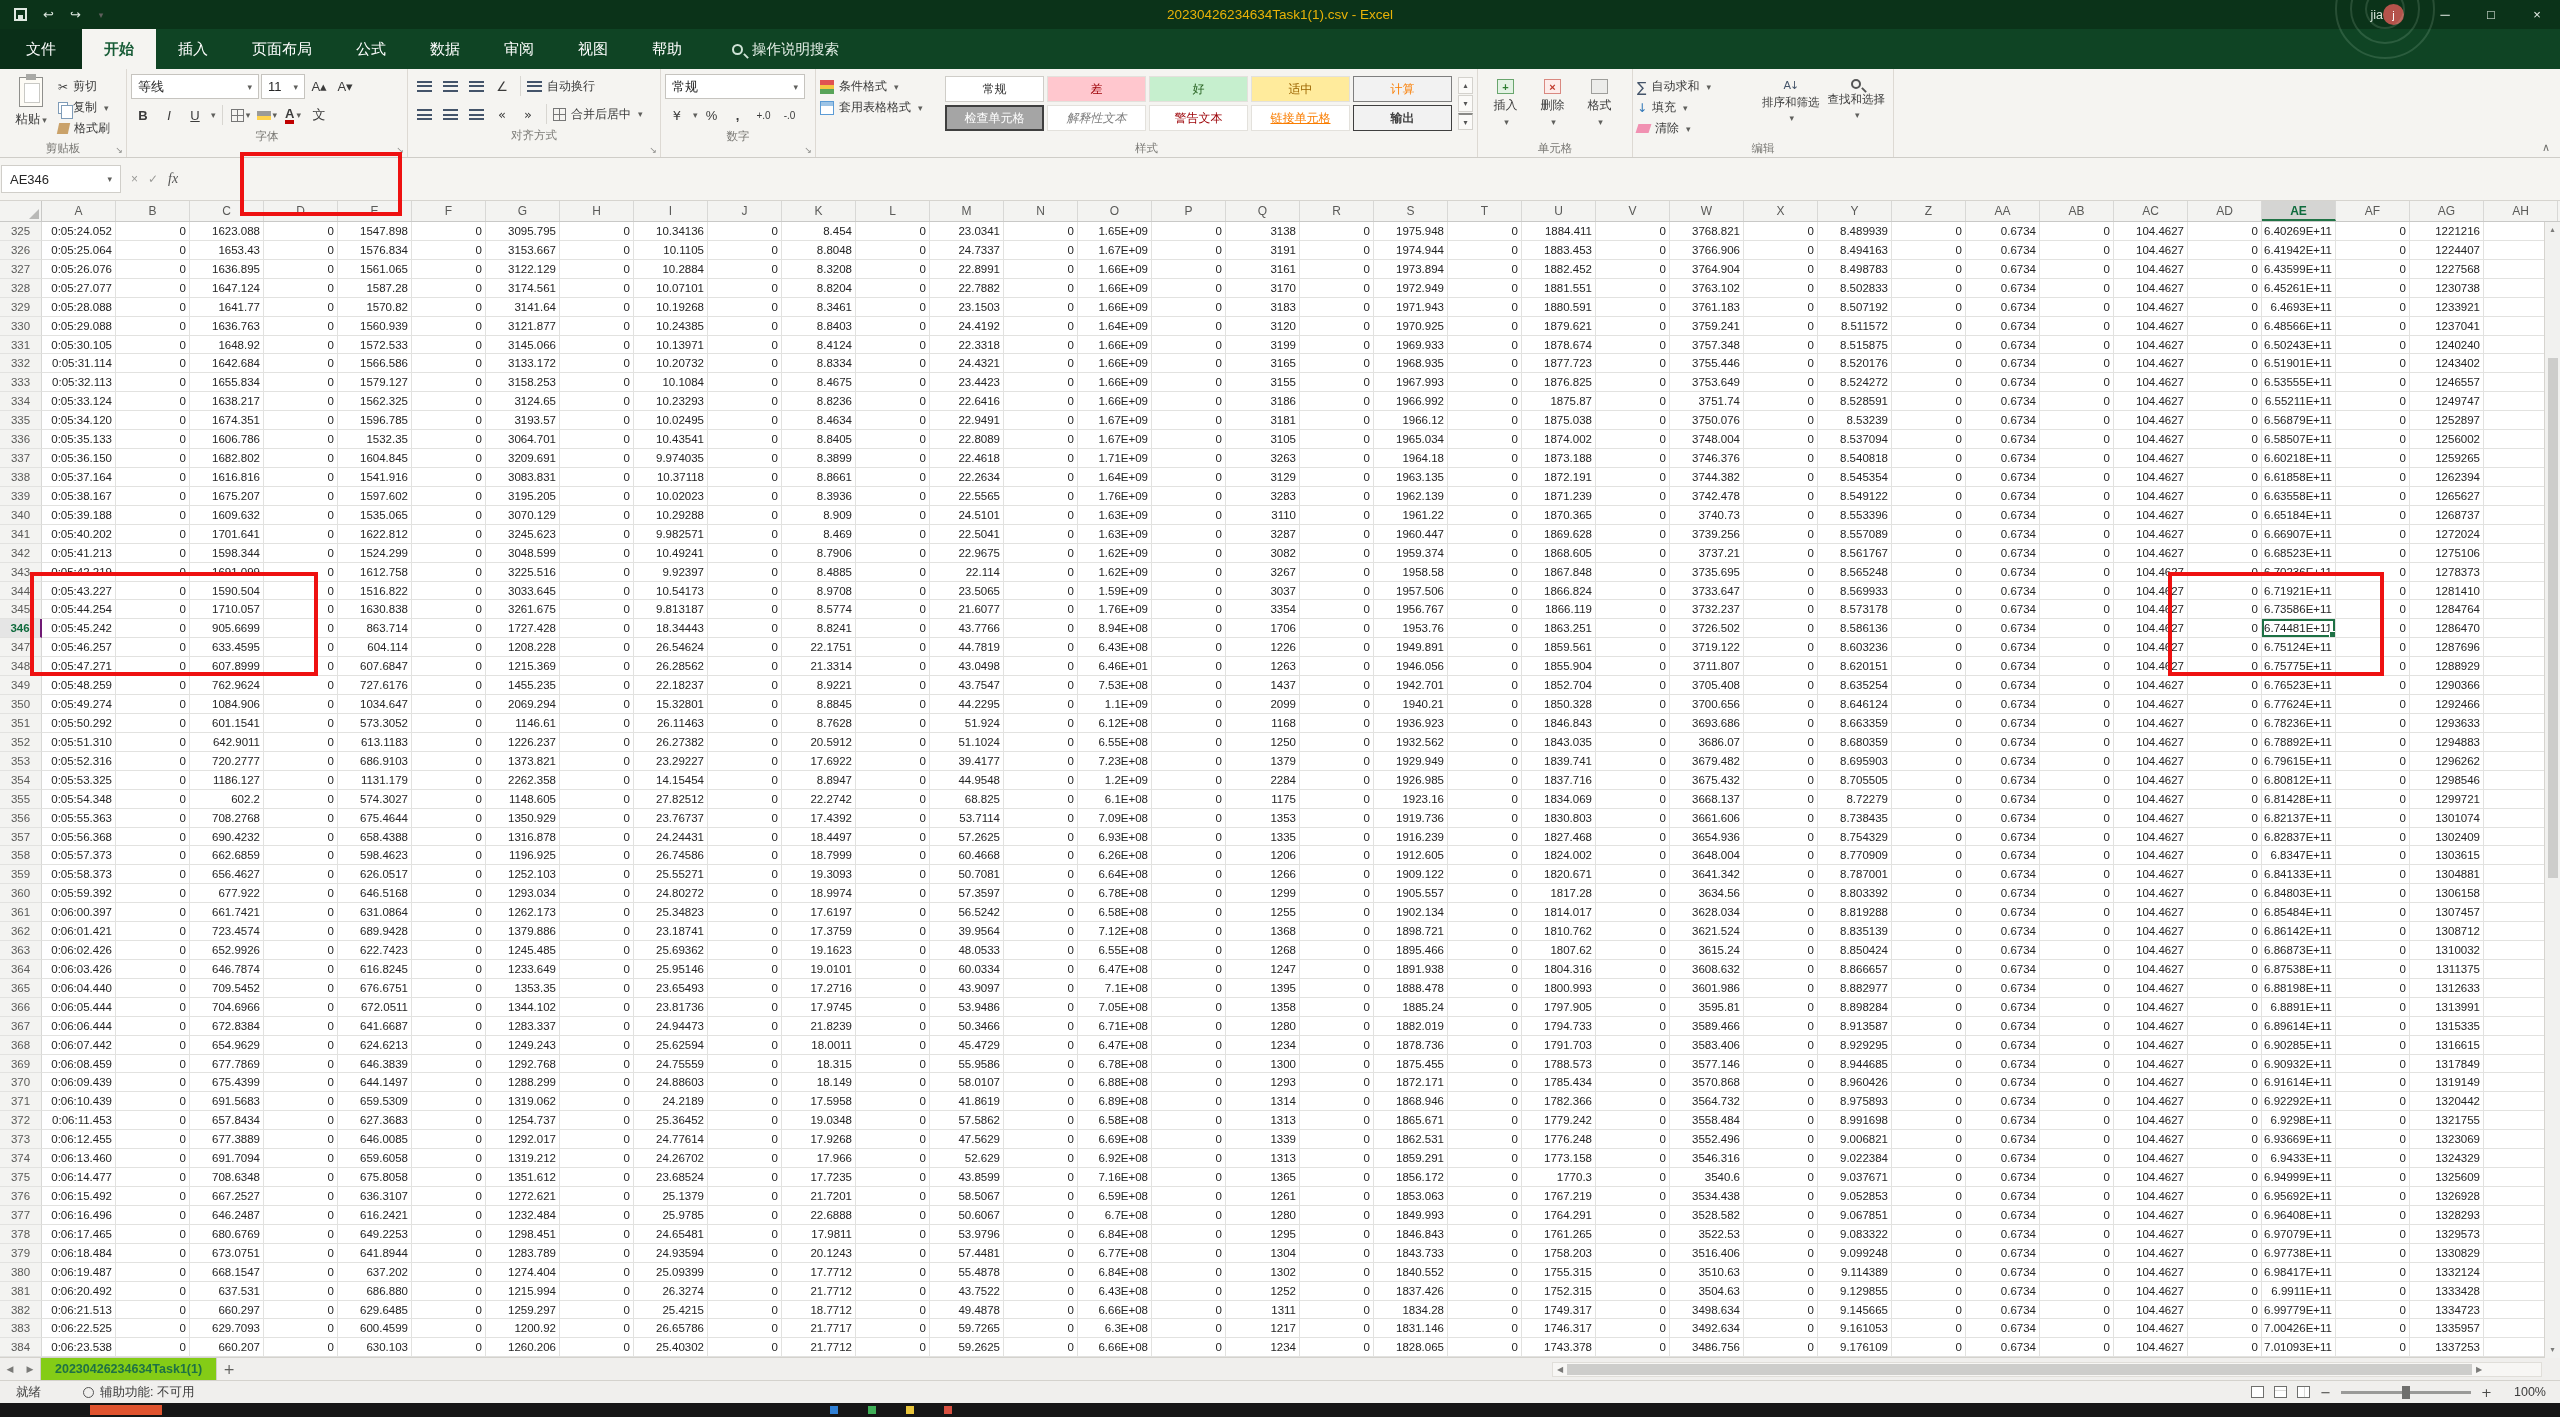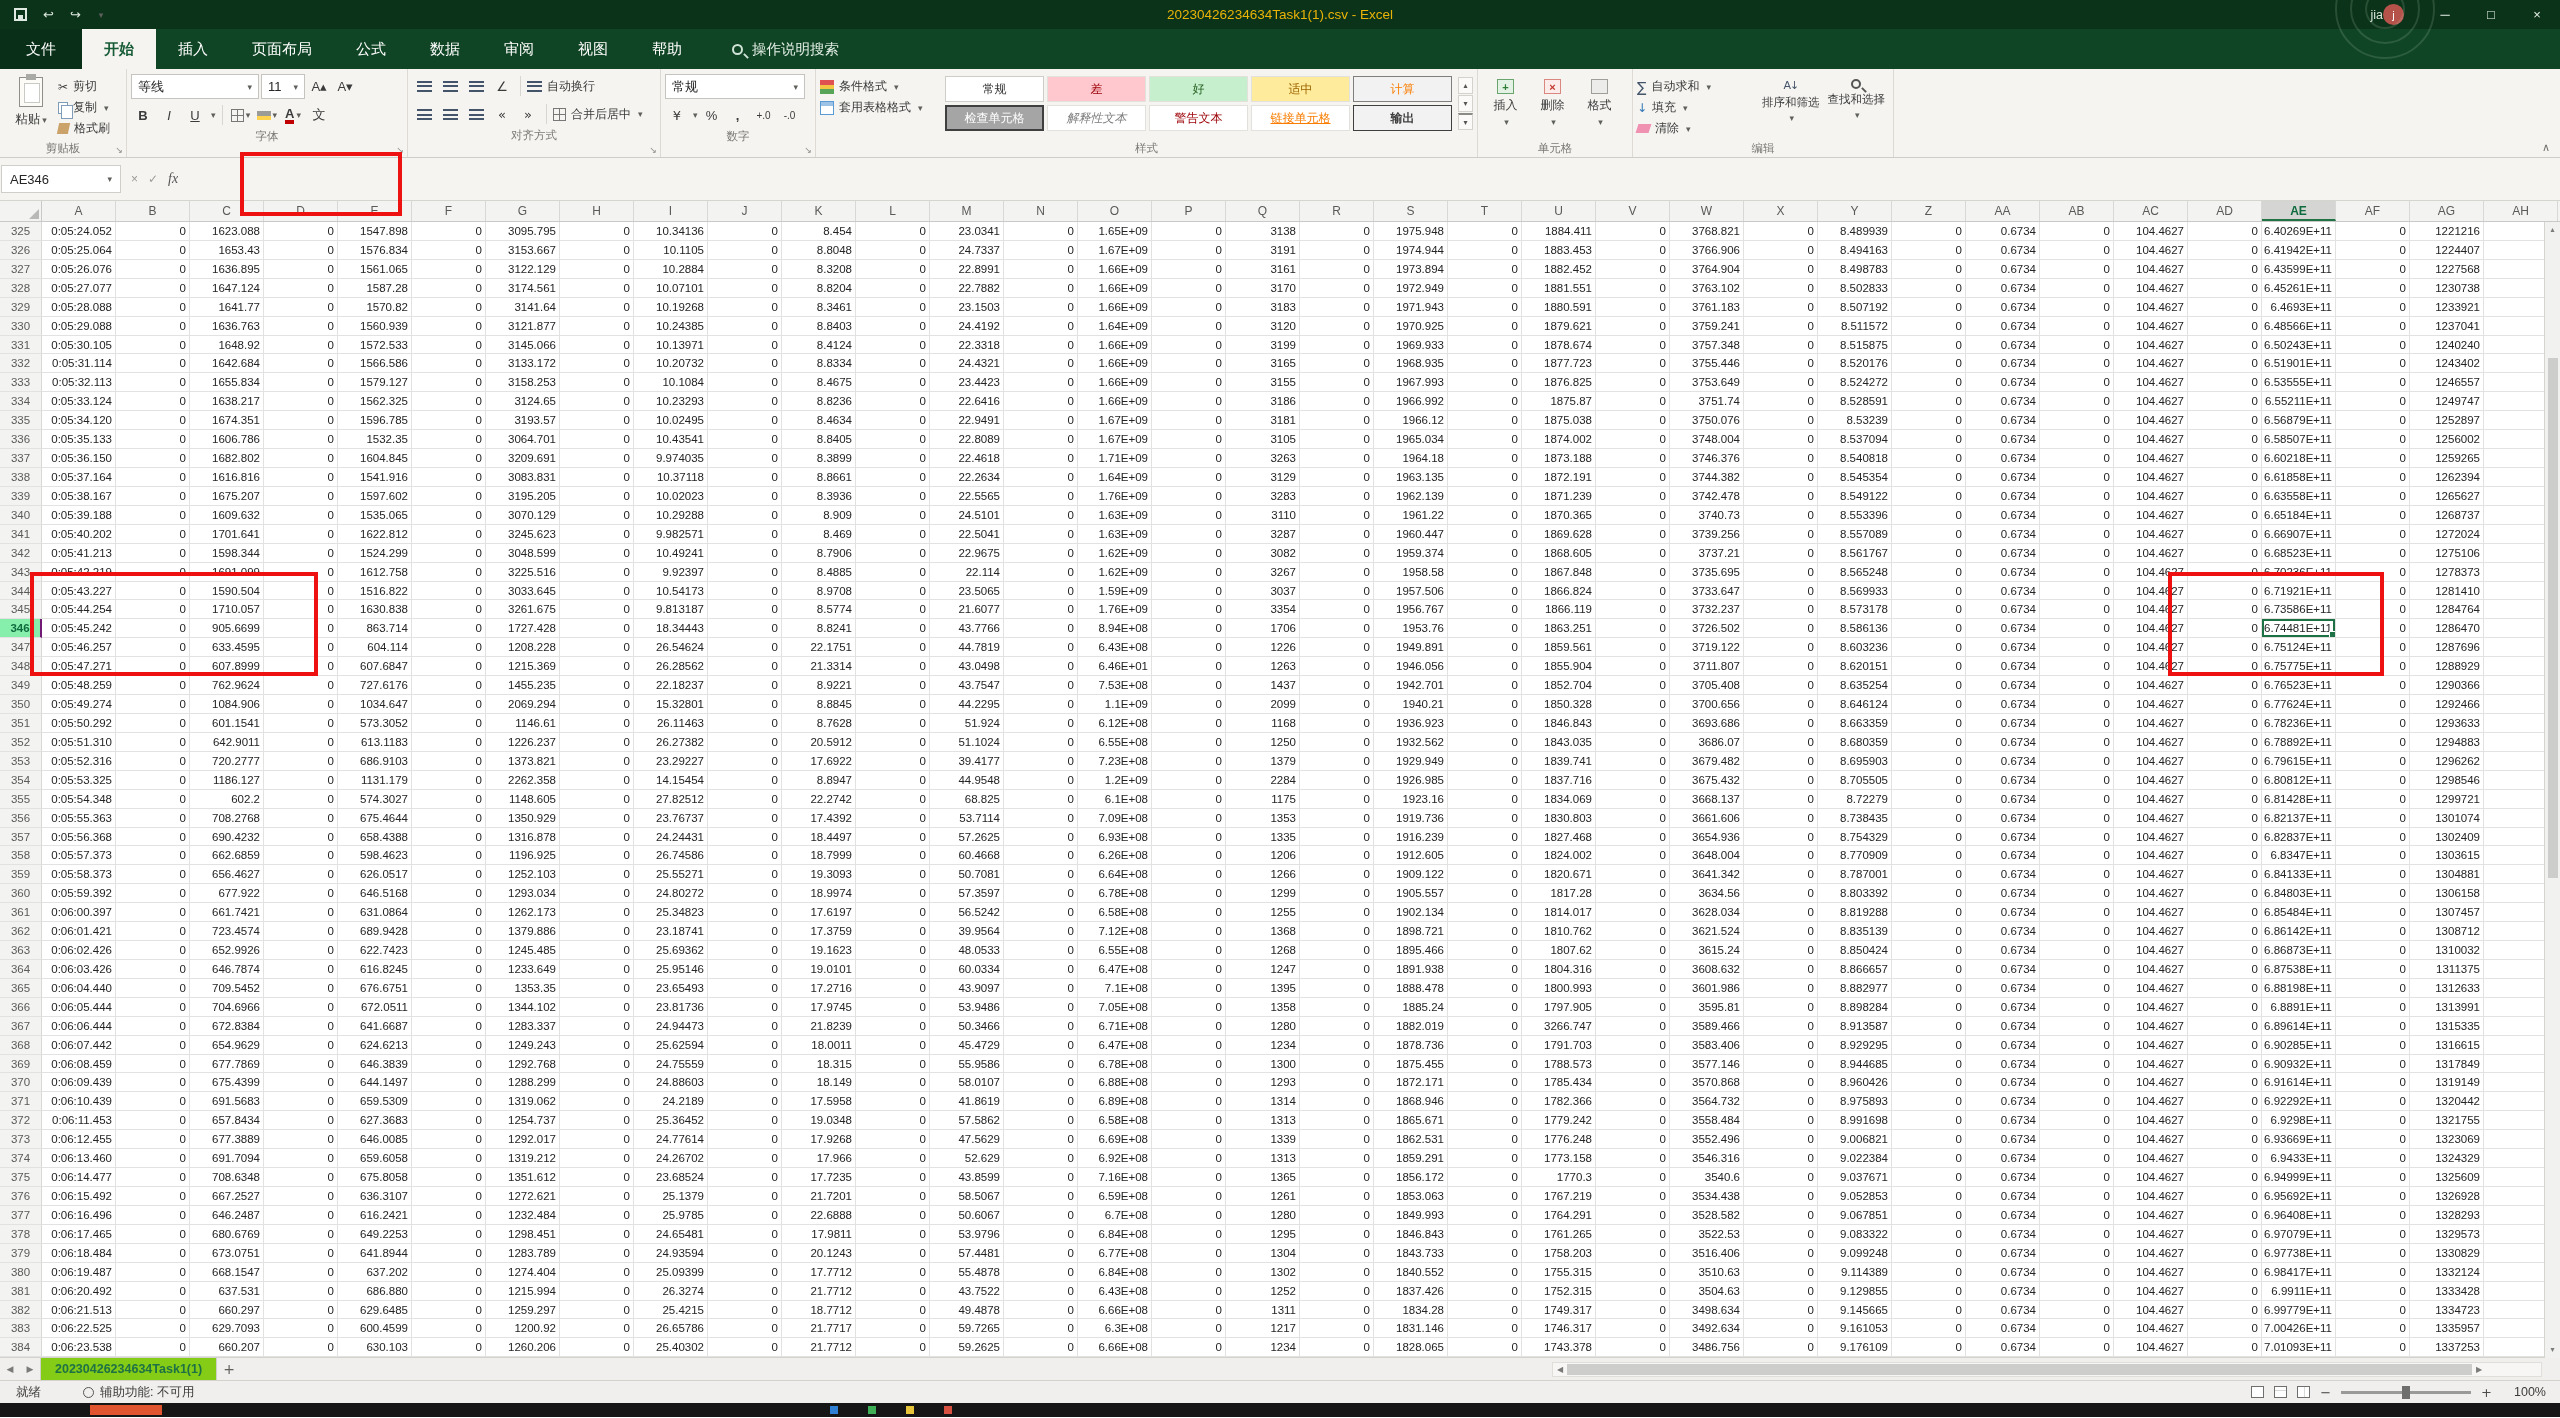--- a/index.html
+++ b/index.html
@@ -105,21 +105,21 @@
 
   
   .hrow{display:flex;height:21px;background:#f3f3f1;border-bottom:1px solid #c9c9c7}
   .corner{width:42px;background:#f3f3f1;border-right:1px solid #c9c9c7;position:relative}
   .corner::after{content:"";position:absolute;right:2px;bottom:2px;border-left:10px solid transparent;border-bottom:10px solid #b9b9b7}
   .chs{display:flex}
   .colh{width:74px;text-align:center;font-size:12px;color:#5a5a58;border-right:1px solid #d8d8d6;line-height:20px}
   .colh.sel{background:#d5d5d3;color:#0f6b3d;border-bottom:2px solid #217346;font-weight:bold}
   .grow{display:flex;height:18.93px}
   .rowh{width:42px;background:#f3f3f1;border-right:1px solid #d8d8d6;border-bottom:1px solid #e2e2e0;font-size:11.5px;color:#5a5a58;text-align:center;line-height:18px}
-  .rowh.sel{background:#86efac;color:#0f6b3d;border-right:2px solid #701a75;font-weight:bold}
+  .rowh.sel{background:#e5e5e5;color:#0f6b3d;border-right:2px solid #701a75;font-weight:bold}
   .cell{width:74px;border-right:1px solid #e2e2e0;border-bottom:1px solid #e2e2e0;font-size:11.5px;color:#242424;text-align:right;padding-right:3px;line-height:18px;overflow:hidden;white-space:nowrap}
   .cell.active{position:relative;box-shadow:inset 0 0 0 2px #1e7145;z-index:2}
   .cell.active::after{content:"";position:absolute;right:-1px;bottom:-1px;width:5px;height:5px;background:#1e7145;border:1px solid #fff}
   .vscroll{position:absolute;right:0;top:222px;width:16px;height:1136px;background:#f1f1ef;border-left:1px solid #d6d4cf;z-index:3;display:flex;flex-direction:column;align-items:center}
   .vscroll .sarrow{font-size:8px;color:#7a7a78;height:16px;line-height:16px}
   .vthumb{width:10px;height:520px;background:#cdcdcb;margin-top:120px}
   .vscroll .sabottom{margin-top:auto}
 
   
   .sheetbar{height:23px;background:#f0efed;border-top:1px solid #d4d2cd;display:flex;align-items:center}
@@ -2050,21 +2050,21 @@
           <div class="cell">21.8239</div>
           <div class="cell">0</div>
           <div class="cell">50.3466</div>
           <div class="cell">0</div>
           <div class="cell">6.71E+08</div>
           <div class="cell">0</div>
           <div class="cell">1280</div>
           <div class="cell">0</div>
           <div class="cell">1882.019</div>
           <div class="cell">0</div>
-          <div class="cell">3266.747</div>
+          <div class="cell">1794.733</div>
           <div class="cell">0</div>
           <div class="cell">3589.466</div>
           <div class="cell">0</div>
           <div class="cell">8.913587</div>
           <div class="cell">0</div>
           <div class="cell">0.6734</div>
           <div class="cell">0</div>
           <div class="cell">104.4627</div>
           <div class="cell">0</div>
           <div class="cell">6.89614E+11</div>

